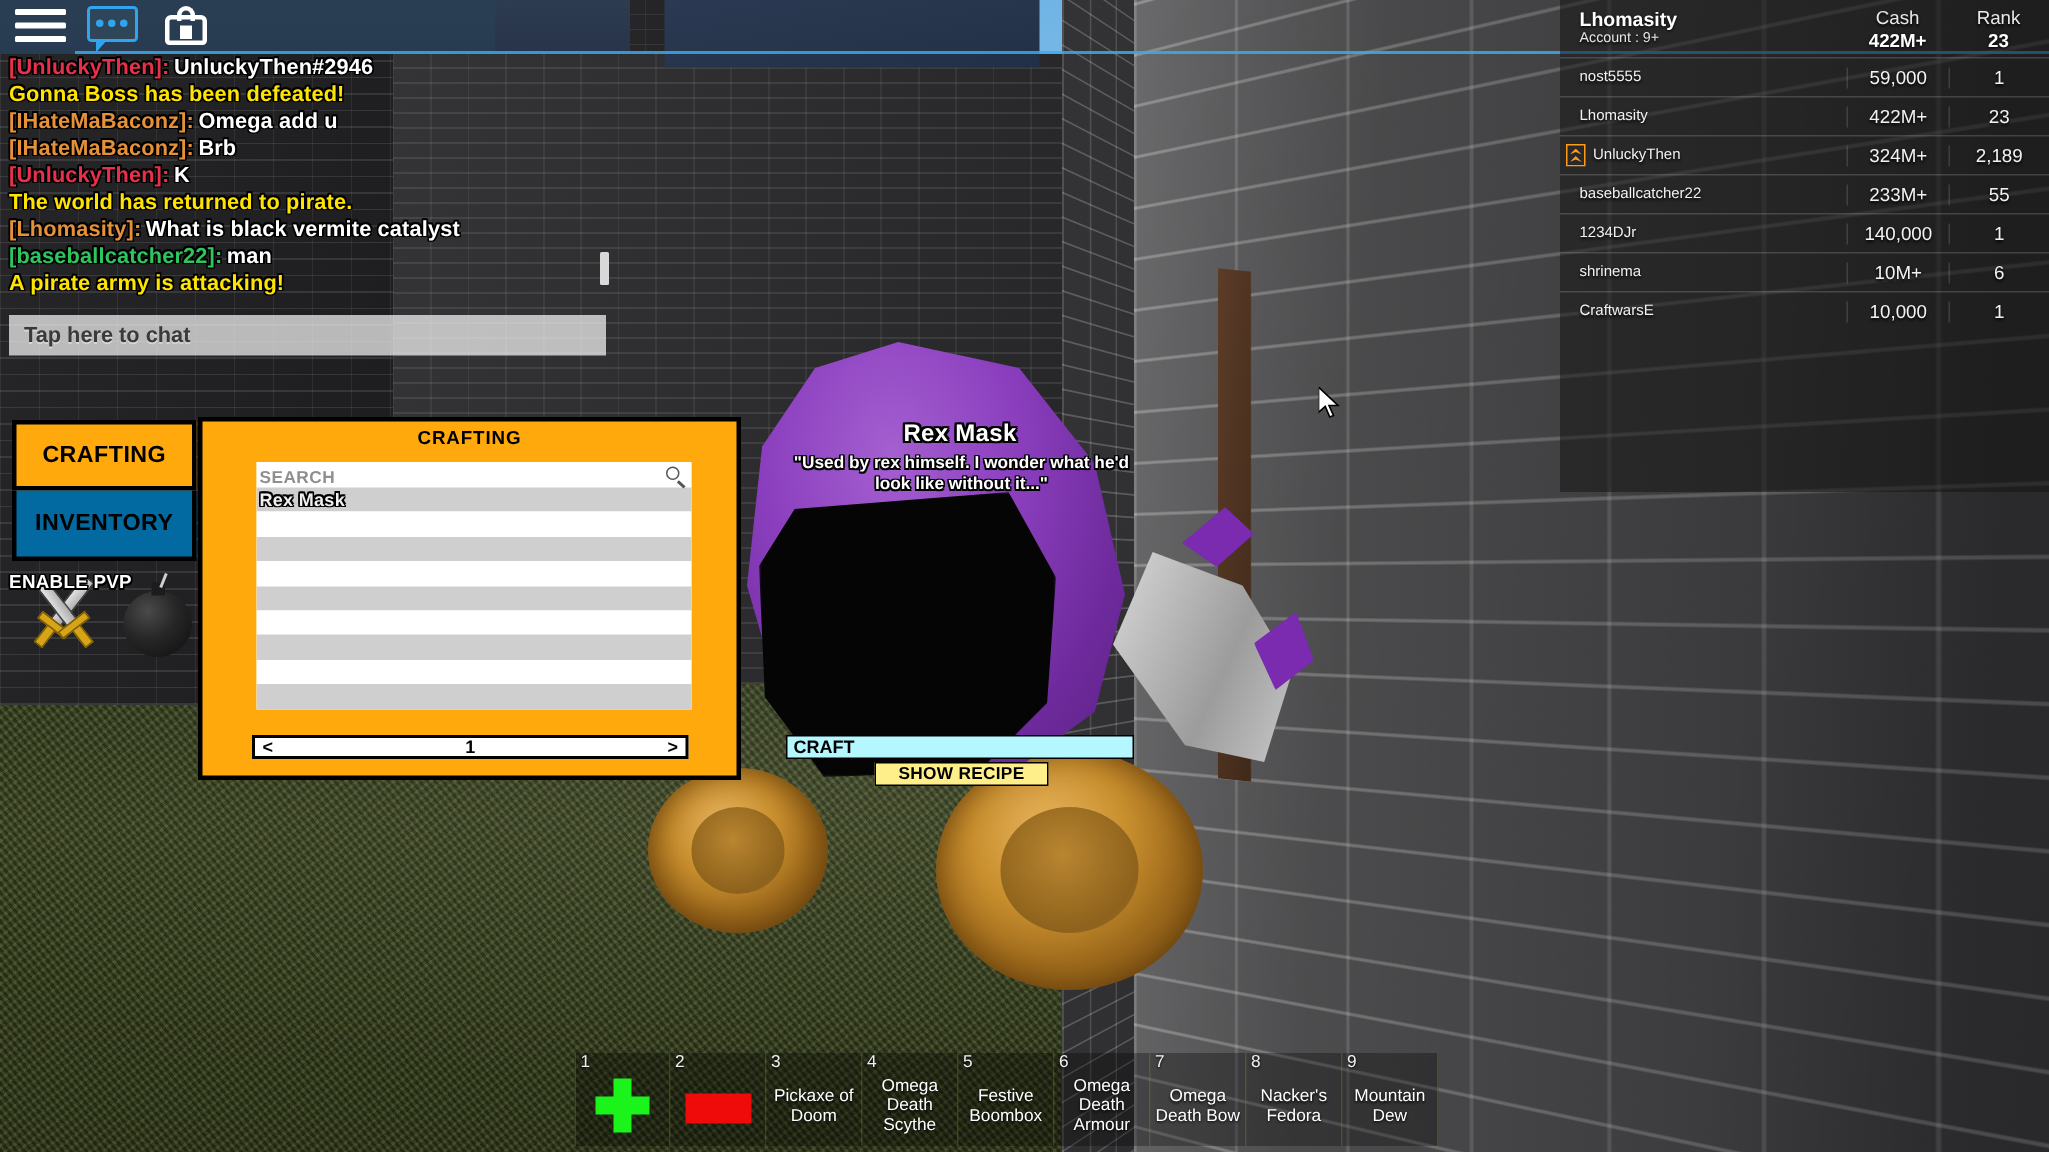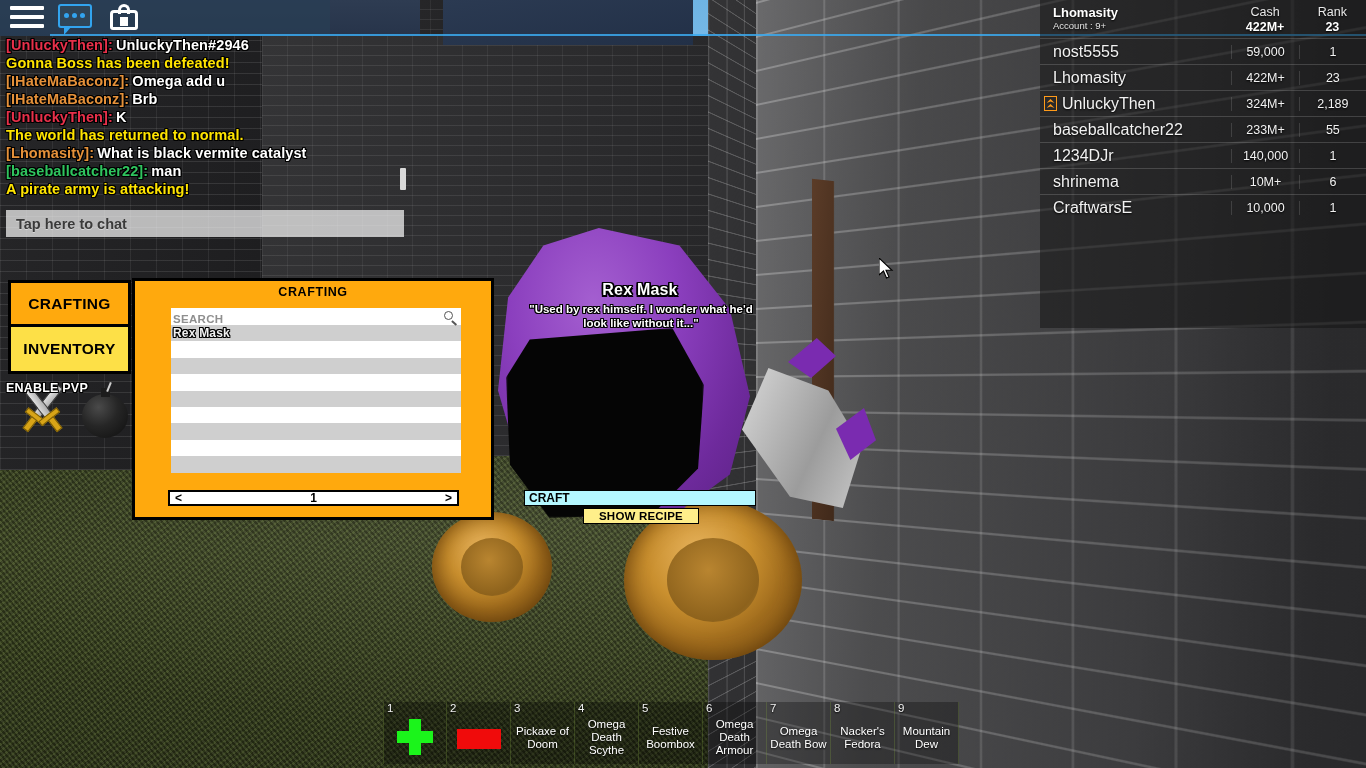--- a/index.html
+++ b/index.html
@@ -200,42 +200,42 @@
     text-shadow:0 1px 2px #000; }
   .lb-you .acct{ font-size:9.5px; color:#e6e6e6; line-height:12px; text-shadow:0 1px 2px #000; }
   .lb-head .lb-col{ width:75px; text-align:center; }
   .lb-col .ct{ font-size:12.5px; color:#e9e9e9; line-height:15px; text-shadow:0 1px 2px #000; }
   .lb-col .cv{ font-size:12.5px; font-weight:700; color:#fff; line-height:14px; text-shadow:0 1px 2px #000; }
   .lb-row{
     display:flex; align-items:center; height:26px;
     border-top:1px solid rgba(200,200,200,.22);
   }
   .lb-row .nm{
-    width:212px; padding-left:13px; font-size:16px; color:#f2f2f2;
+    width:212px; padding-left:13px; font-size:10px; color:#f2f2f2;
     display:flex; align-items:center; gap:5px; text-shadow:0 1px 2px #000;
     white-space:nowrap; overflow:hidden;
   }
   .lb-row .v{ width:75px; text-align:center; font-size:12.5px; color:#f2f2f2; text-shadow:0 1px 2px #000;
     border-left:1px solid rgba(200,200,200,.18); }
   .rankbadge{
     flex:0 0 auto; width:13px; height:15px; border:1.4px solid #ff9b1a;
     display:flex; flex-direction:column; justify-content:center; align-items:center;
     gap:1px; margin-left:-9px;
   }
   .rankbadge i{ display:block; width:8px; height:2px; background:#ff9b1a;
     clip-path:polygon(50% 0,100% 100%,50% 60%,0 100%); height:4px; }
 
   
   .craft-tabs{ position:absolute; left:8px; top:280px; width:123px; }
   .ctab{
     height:47px; border:3px solid #000; display:flex; align-items:center; justify-content:center;
     font-size:15.5px; font-weight:700; color:#000; letter-spacing:.3px; cursor:pointer;
   }
   .ctab.active{ background:#ffa90d; }
-  .ctab.idle{ background:#fde047; border-top:none; }
+  .ctab.idle{ background:#0369a1; border-top:none; }
 
   .pvp-icons{ position:absolute; left:8px; top:378px; width:120px; height:62px; }
   .pvp-sword{ position:absolute; left:2px; top:4px; width:68px; height:56px; }
   .sw{ position:absolute; left:28px; top:-2px; width:9px; height:56px; }
   .sw .blade{ position:absolute; top:0; left:0; width:9px; height:38px;
     background:linear-gradient(95deg,#e9e9e9,#a9a9a9); border:1px solid #444; }
   .sw .guard{ position:absolute; top:36px; left:-7px; width:23px; height:6px; background:#d8a417; border:1px solid #7a5c05; }
   .sw .grip{ position:absolute; top:41px; left:1px; width:7px; height:15px; background:#d8a417; border:1px solid #7a5c05; }
   .sw1{ transform:rotate(38deg); }
   .sw2{ transform:rotate(-38deg); }
@@ -394,21 +394,21 @@
         <div class="latch"></div>
       </div>
   </div>
 
   <div class="chatlog" id="chatlog">
       <div class="chat-line"><span class="chat-name" style="color: rgb(232, 48, 74);">[UnluckyThen]:</span><span class="chat-msg">UnluckyThen#2946</span></div>
       <div class="chat-line"><span class="chat-sys" style="color: rgb(255, 228, 0);">Gonna Boss has been defeated!</span></div>
       <div class="chat-line"><span class="chat-name" style="color: rgb(229, 145, 58);">[IHateMaBaconz]:</span><span class="chat-msg">Omega add u</span></div>
       <div class="chat-line"><span class="chat-name" style="color: rgb(229, 145, 58);">[IHateMaBaconz]:</span><span class="chat-msg">Brb</span></div>
       <div class="chat-line"><span class="chat-name" style="color: rgb(232, 48, 74);">[UnluckyThen]:</span><span class="chat-msg">K</span></div>
-      <div class="chat-line"><span class="chat-sys" style="color: rgb(255, 228, 0);">The world has returned to normal.</span></div>
+      <div class="chat-line"><span class="chat-sys" style="color: rgb(255, 228, 0);">The world has returned to pirate.</span></div>
       <div class="chat-line"><span class="chat-name" style="color: rgb(229, 145, 58);">[Lhomasity]:</span><span class="chat-msg">What is black vermite catalyst</span></div>
       <div class="chat-line"><span class="chat-name" style="color: rgb(47, 196, 94);">[baseballcatcher22]:</span><span class="chat-msg">man</span></div>
       <div class="chat-line"><span class="chat-sys" style="color: rgb(255, 228, 0);">A pirate army is attacking!</span></div>
     </div>
   <div class="chat-scroll"></div>
   <div class="chat-input">Tap here to chat</div>
 
   <div class="leaderboard">
     <div class="lb-head">
       <div class="lb-you">

